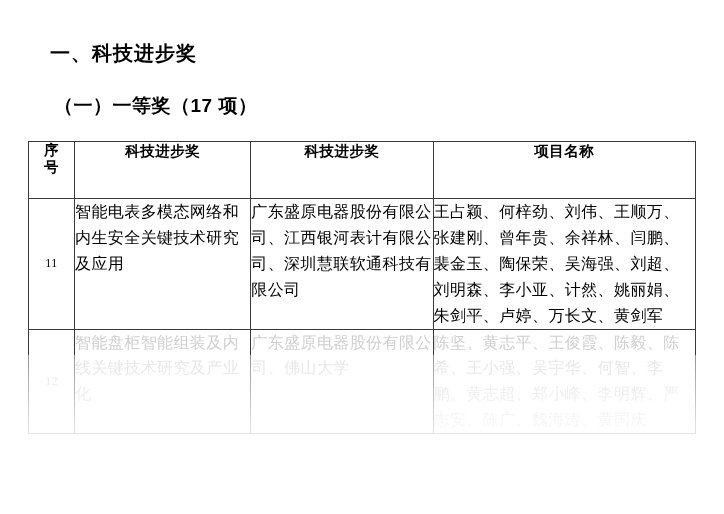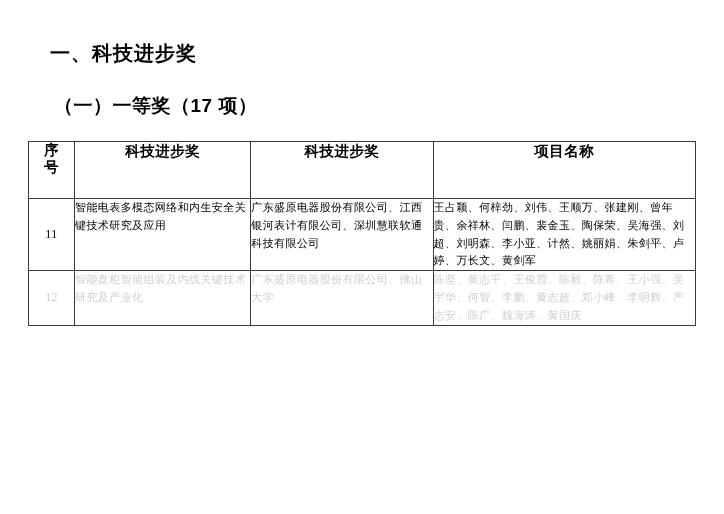--- a/index.html
+++ b/index.html
@@ -68,21 +68,21 @@
     height: 56px;
     vertical-align: middle;
     padding: 4px 2px;
     letter-spacing: 0.5px;
   }
   th .stacked {
     display: block;
     line-height: 1.15;
   }
   tbody td {
-    font-size: 11px;
+    font-size: 16px;
     line-height: 1.62;
     padding: 14px 10px 14px 10px;
     letter-spacing: 0.4px;
   }
   tbody td.seq {
     text-align: center;
     vertical-align: middle;
     padding: 0;
     font-size: 12px;
   }

